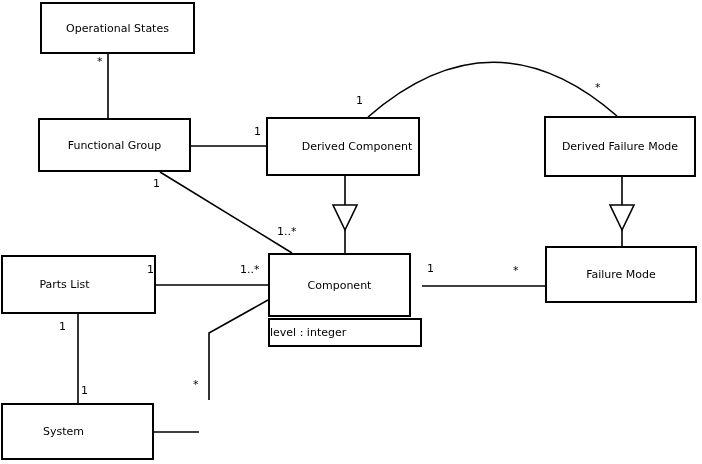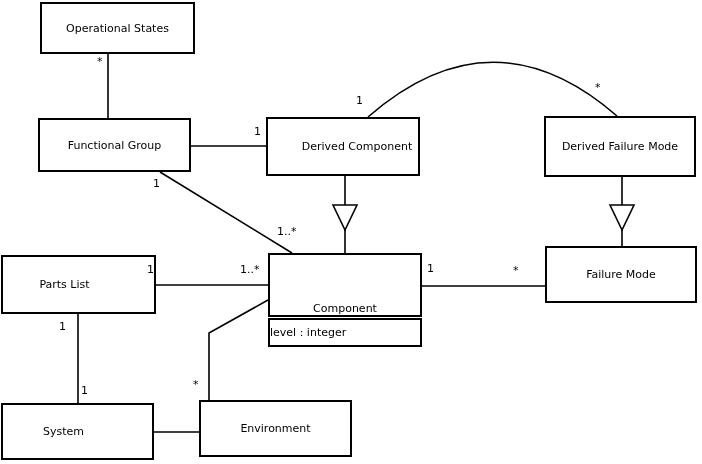--- a/index.html
+++ b/index.html
@@ -72,42 +72,39 @@
   </div>
 
   <div class="uml-class" style="left:266px;top:117px;width:154px;height:59px;padding-left:28px;">
     <span>Derived Component</span>
   </div>
 
   <div class="uml-class" style="left:544px;top:116px;width:152px;height:61px;text-align:right;">
     <span>Derived Failure Mode</span>
   </div>
 
-  <div class="uml-class" style="left:268px;top:253px;width:154px;height:64px;align-items:flex-end;">
+  <div class="uml-class" style="left:268px;top:253px;width:143px;height:64px;">
     <span>Component</span>
   </div>
   <div class="uml-attr" style="left:268px;top:318px;width:154px;height:29px;">
     <span>level : integer</span>
   </div>
 
   <div class="uml-class" style="left:545px;top:246px;width:152px;height:57px;">
     <span>Failure Mode</span>
   </div>
 
   <div class="uml-class" style="left:1px;top:255px;width:155px;height:59px;">
     <span class="shift-left">Parts List</span>
   </div>
 
   <div class="uml-class" style="left:1px;top:403px;width:153px;height:57px;">
     <span class="shift-left">System</span>
   </div>
 
-  <div class="uml-class" style="left:199px;top:400px;width:153px;height:57px;">
-    <span>Environment</span>
-  </div>
 
   <span class="mult" style="left:97px;top:56px;">*</span>
   <span class="mult" style="left:254px;top:126px;">1</span>
   <span class="mult" style="left:153px;top:178px;">1</span>
   <span class="mult" style="left:277px;top:226px;">1..*</span>
   <span class="mult" style="left:356px;top:95px;">1</span>
   <span class="mult" style="left:595px;top:82px;">*</span>
   <span class="mult" style="left:427px;top:263px;">1</span>
   <span class="mult" style="left:513px;top:265px;">*</span>
   <span class="mult" style="left:147px;top:264px;">1</span>

